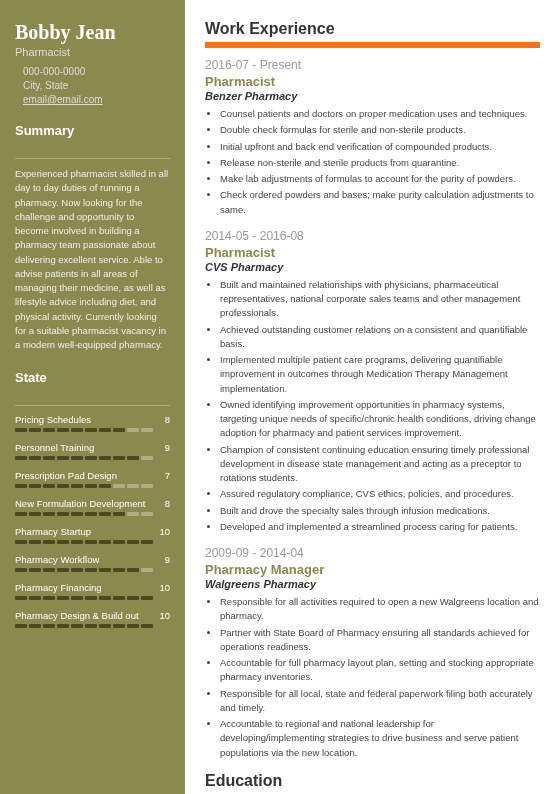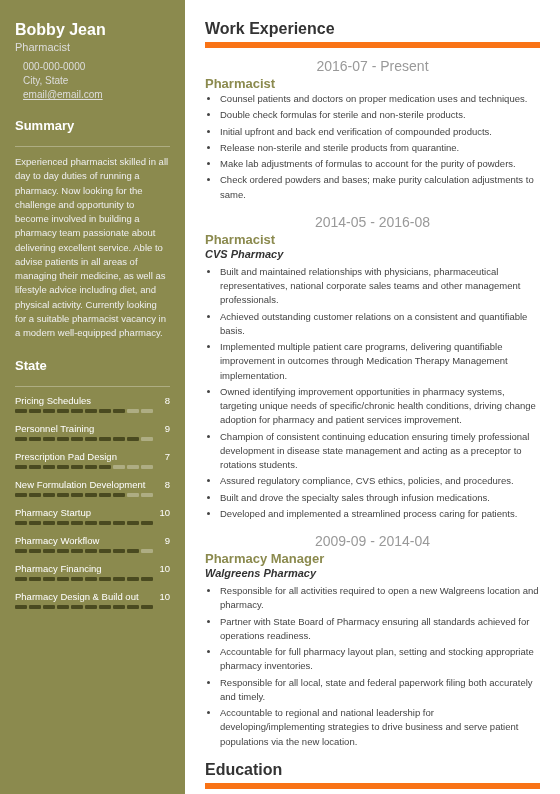--- a/index.html
+++ b/index.html
@@ -13,24 +13,25 @@
     }
     
     .sidebar {
       width: 185px;
       min-width: 185px;
       background: #8B8A4E;
       color: #fff;
       padding: 20px 15px;
     }
     .sidebar-name {
-      font-size: 16px;
+      font-size: 20px;
       font-weight: bold;
       color: #fff;
       line-height: 1.2;
+      font-family: Liberation Serif, serif;
     }
     .sidebar-title {
       font-size: 11px;
       color: #ddd;
       margin-top: 2px;
       margin-bottom: 8px;
     }
     .sidebar-contact {
       font-size: 10px;
       color: #ddd;
@@ -41,21 +42,21 @@
       color: #ddd;
       text-decoration: underline;
     }
     .sidebar-section-title {
       font-size: 13px;
       font-weight: bold;
       color: #fff;
       margin-top: 18px;
       margin-bottom: 8px;
       border-bottom: 1px solid rgba(255,255,255,0.3);
-      padding-bottom: 13px;
+      padding-bottom: 20px;
     }
     .sidebar-summary {
       font-size: 9.5px;
       color: #eee;
       line-height: 1.5;
     }
     .skill-item {
       margin-bottom: 10px;
     }
     .skill-header {
@@ -95,24 +96,23 @@
     }
     .section-title {
       font-size: 16px;
       font-weight: bold;
       color: #333;
       border-bottom: 6px solid #f97316;
       padding-bottom: 4px;
       margin-bottom: 10px;
     }
     .job-period {
-      font-size: 14px;
+      font-size: 12px;
       color: #999;
       margin-bottom: 2px;
-      text-align: center;
     }
     .job-title {
       font-size: 13px;
       font-weight: bold;
       color: #8B8A4E;
       margin-bottom: 1px;
     }
     .job-company {
       font-size: 11px;
       font-weight: bold;
@@ -310,20 +310,21 @@
     </div>
 </div>
 
 <div class="main">
   <div class="section-title">Work Experience</div>
 
   <div class="work-experience" id="jobs-container">
       <div>
         <div class="job-period">2016-07 - Present</div>
         <div class="job-title">Pharmacist</div>
+        <div class="job-company">Benzer Pharmacy</div>
         <ul class="job-bullets">
           <li>Counsel patients and doctors on proper medication uses and techniques.</li>
           <li>Double check formulas for sterile and non-sterile products.</li>
           <li>Initial upfront and back end verification of compounded products.</li>
           <li>Release non-sterile and sterile products from quarantine.</li>
           <li>Make lab adjustments of formulas to account for the purity of powders.</li>
           <li>Check ordered powders and bases; make purity calculation adjustments to same.</li>
         </ul>
       </div>
       <div>

